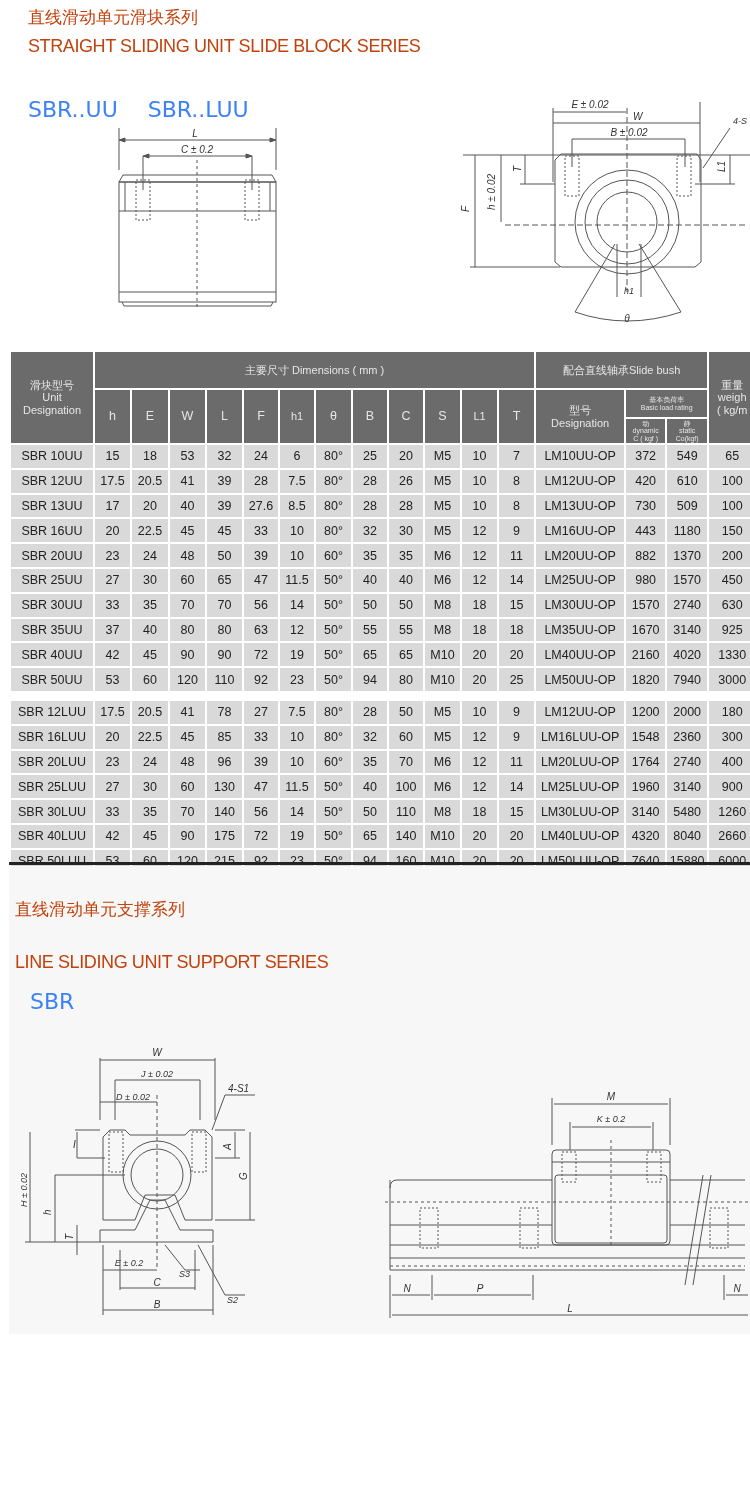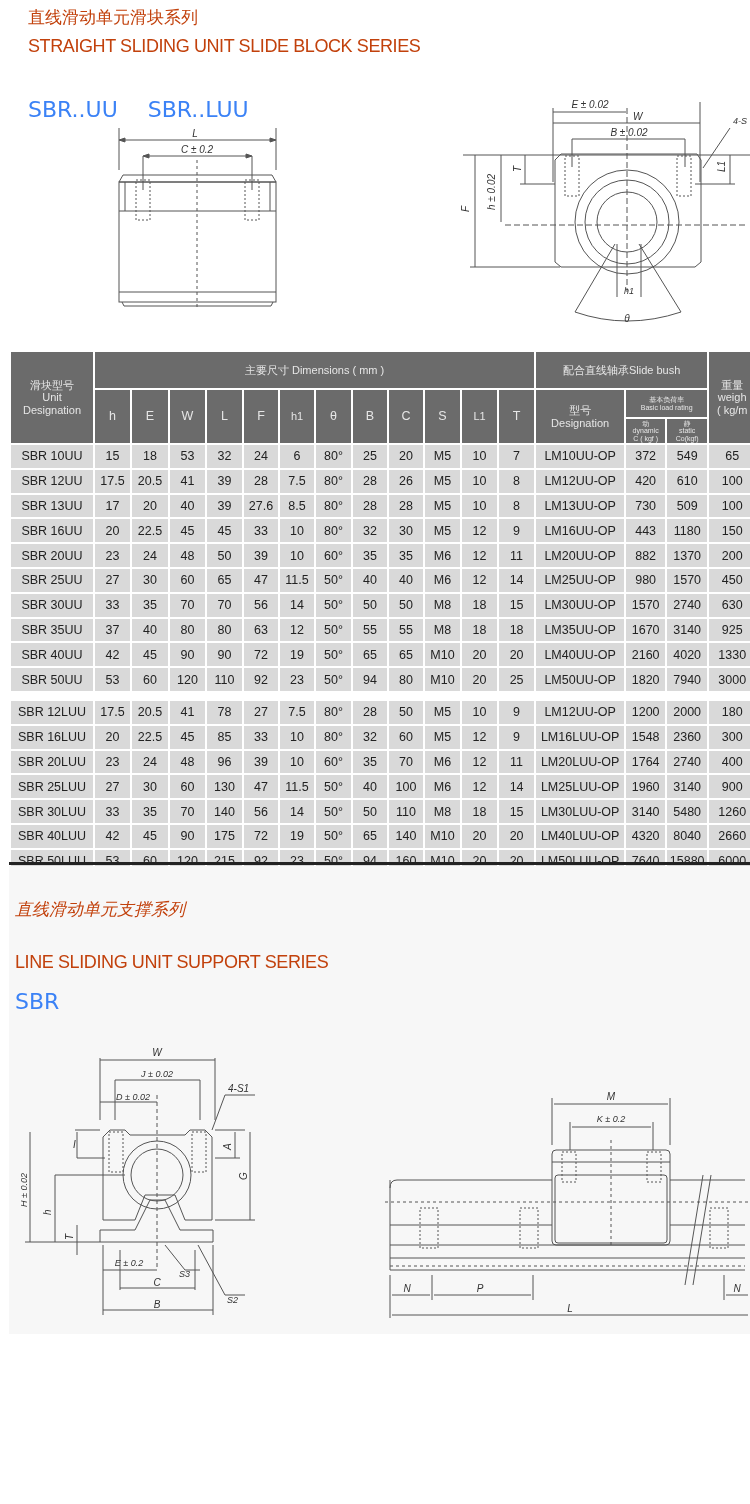--- a/index.html
+++ b/index.html
@@ -522,23 +522,23 @@
         <td>7640</td>
         <td>15880</td>
         <td>6000</td>
       </tr>
     </tbody>
 </table>
 
 <div class="divider"></div>
 <div class="section2-bg"></div>
 
-<div class="title-cn" style="left:15px; top:898px;font-style:italic;">直线滑动单元支撑系列</div>
+<div class="title-cn" style="left:15px; top:898px;">直线滑动单元支撑系列</div>
 <div class="title-en" style="left:15px; top:952px;">LINE SLIDING UNIT SUPPORT SERIES</div>
-<div class="title-model" style="left:15px; top:954px;">SBR</div>
+<div class="title-model" style="left:30px; top:954px;">SBR</div>
 
 <div class="drawing" style="left:15px; top:1040px;">
   <svg width="260" height="290" viewBox="0 0 260 290">
     <g stroke="#555" fill="none" stroke-width="1">
       <line x1="85" y1="18" x2="85" y2="80"></line>
         <line x1="200" y1="18" x2="200" y2="80"></line>
       <line x1="85" y1="20" x2="200" y2="20"></line>
       <line x1="100" y1="40" x2="185" y2="40"></line>
         <line x1="100" y1="40" x2="100" y2="80"></line>
         <line x1="185" y1="40" x2="185" y2="80"></line>

